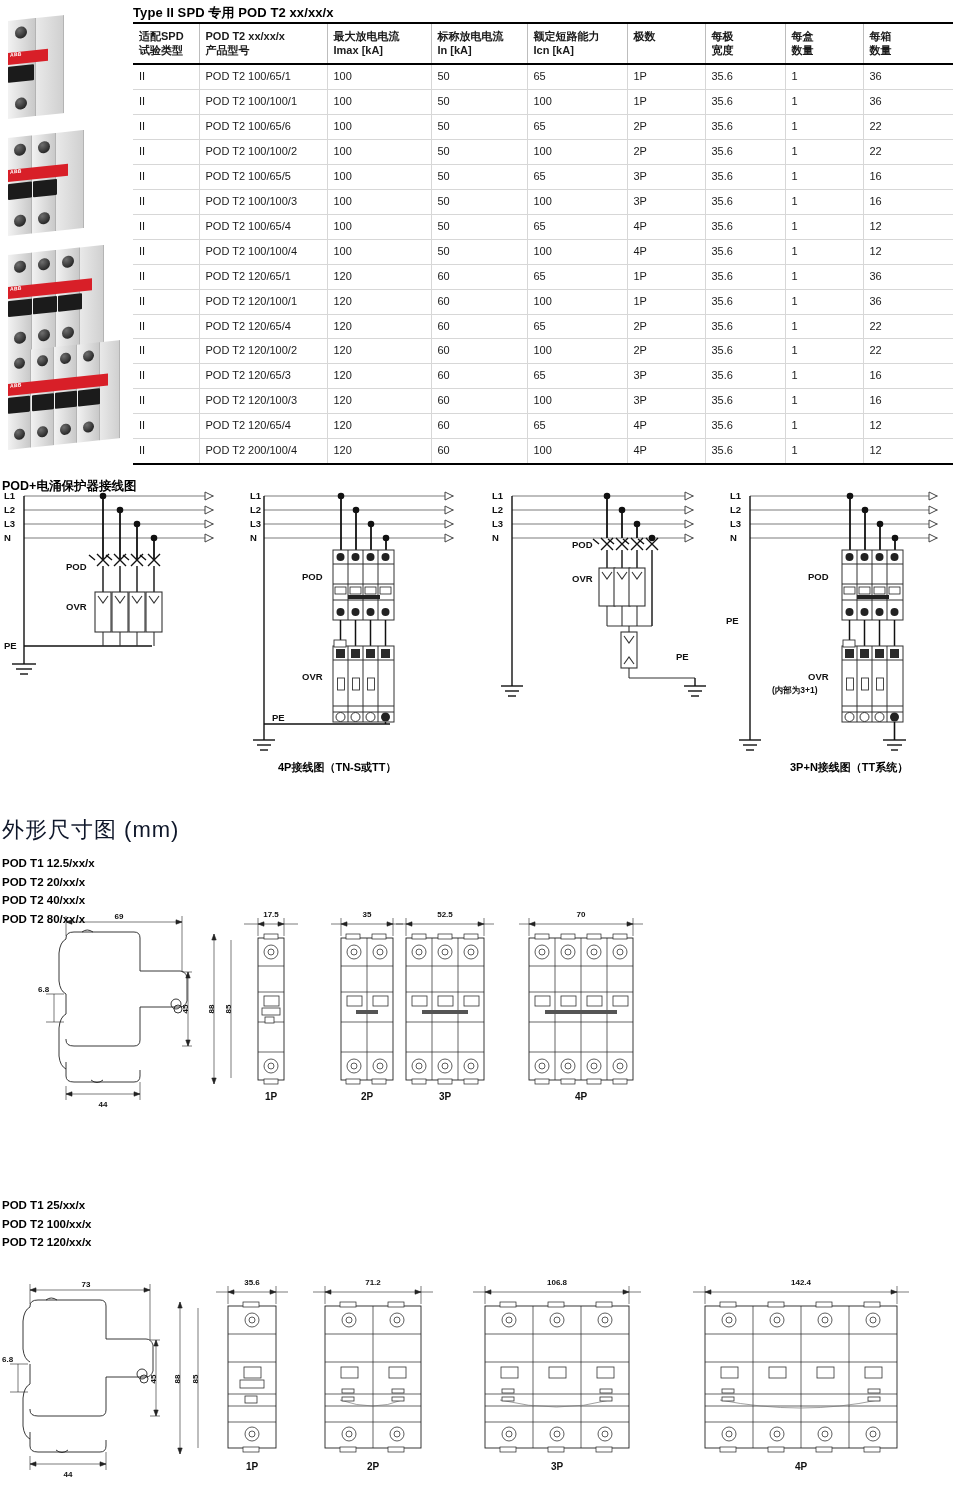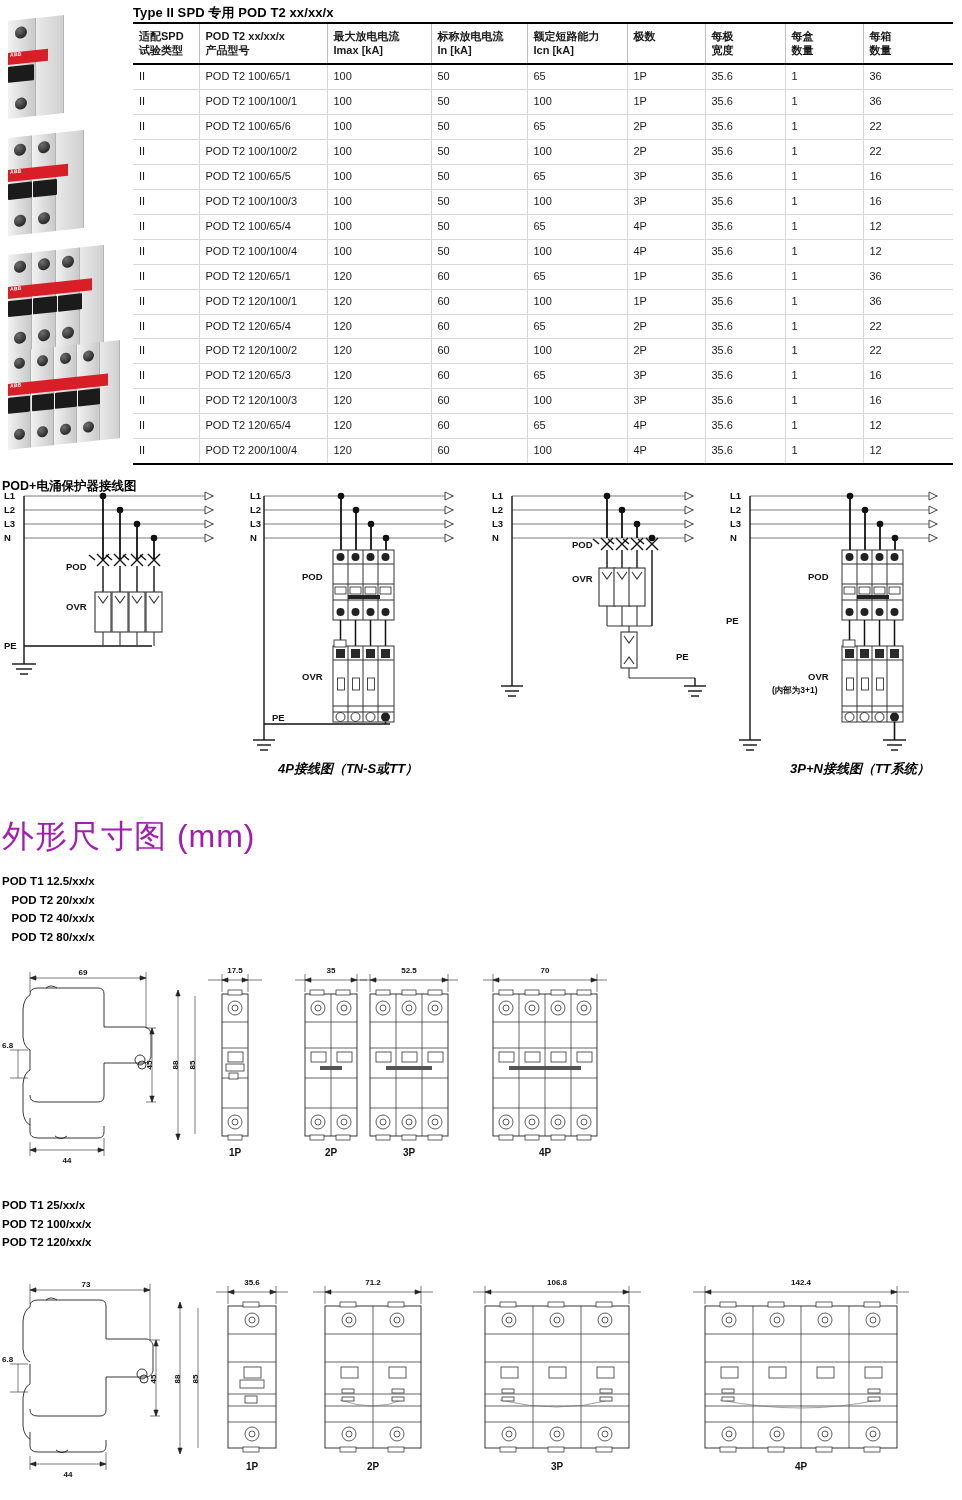--- a/index.html
+++ b/index.html
@@ -60,37 +60,36 @@
     position:absolute; left:2px; top:478px;
     font-size:12.5px; font-weight:bold; color:#000;
   }
   .diagram{ position:absolute; top:488px; height:290px; }
   .d1{ left:2px;   width:238px; }
   .d2{ left:250px; width:230px; }
   .d3{ left:490px; width:228px; }
   .d4{ left:722px; width:238px; }
   .diagram svg{ display:block; }
   .dcap{
-    position:absolute; font-size:13px; font-weight:bold; color:#000;
+    position:absolute; font-size:11px; font-weight:bold; color:#000;
     white-space:nowrap;
-    font-style:italic;
   }
 
   
   .dim-h1{
     position:absolute; left:2px; top:815px;
-    font-size:32px; font-weight:400; color:#a21caf;
+    font-size:22px; font-weight:400; color:#0f172a;
     letter-spacing:1px;
   }
   .model-list{ position:absolute; font-size:11.5px; font-weight:bold; line-height:1.62; color:#000; }
-  .ml1{ left:2px; top:872px;text-align:right; }
+  .ml1{ left:2px; top:854px; }
   .ml2{ left:2px; top:1196px; }
 
   .drawgroup{ position:absolute; left:0; width:962px; }
-  .dg1{ top:960px; height:225px; }
+  .dg1{ top:904px; height:225px;padding-left:36px; }
   .dg2{ top:1272px; height:228px; }
   .drawgroup svg{ display:block; }
 </style>
 </head>
 <body>
 
 <div class="photo-strip">
 
   <div class="prod skew" style="top:14px; width:56px; height:98px;">
     <div class="body">

